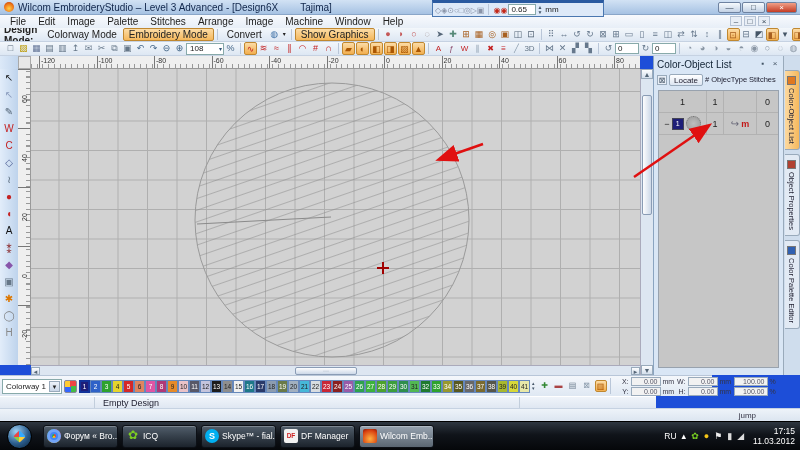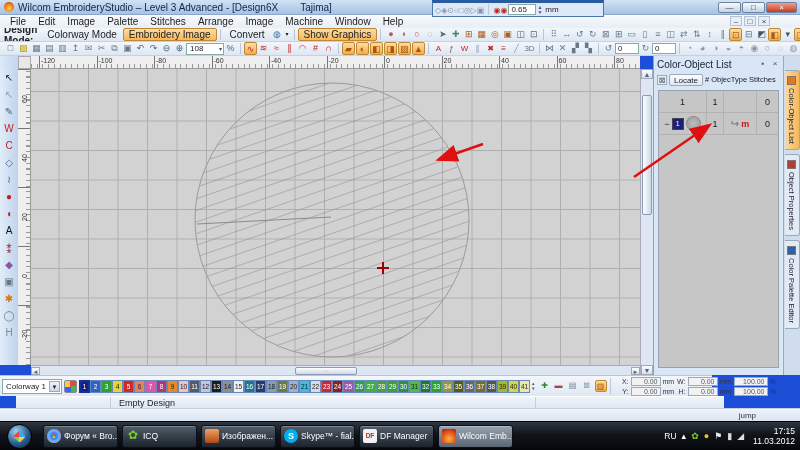--- a/index.html
+++ b/index.html
@@ -87,21 +87,21 @@
   .swatch.selected{border:2px solid #12329a;line-height:9px}
   .cw-btn{width:12px;height:12px;font-size:8px;line-height:12px;text-align:center;flex:none}
   .cw-btn.boxed{background:linear-gradient(#fcdca6,#f2ae4e);border:1px solid #c08830;border-radius:2px}
   #xywh{display:flex;flex-direction:column;gap:1px;margin-left:6px;font-size:7px;color:#334}
   .frow{display:flex;align-items:center;gap:2px}
   .flabel{width:9px;text-align:right}
   .mini-field{width:30px;height:9px;background:#f2f2f2;border:1px solid #9ab;line-height:8px;padding:0 2px;color:#556;text-align:right}
   .mini-field.pct{width:34px}
   .funit{width:12px}
   
-  #statusbar{position:absolute;left:16px;top:396px;width:708px;height:12px;background:linear-gradient(#f0f4fa,#dfe7f2);border-top:1px solid #fff;font-size:9px;display:flex;align-items:center;color:#223}
+  #statusbar{position:absolute;left:0;top:396px;width:656px;height:12px;background:linear-gradient(#f0f4fa,#dfe7f2);border-top:1px solid #fff;font-size:9px;display:flex;align-items:center;color:#223}
   .sseg{height:100%;border-right:1px solid #c2cedc;display:flex;align-items:center;padding:0 8px}
   #sseg1{width:95px}
   #sseg2{width:425px}
   #statusbar2{position:absolute;left:0;top:408px;width:800px;height:13px;background:linear-gradient(#eef3f9,#dce5f0);border-top:1px solid #c6d2e2;font-size:8px;color:#334}
   #jump-hint{position:absolute;right:44px;top:2px}
   
   #taskbar{position:absolute;left:0;top:421px;width:800px;height:29px;background:linear-gradient(#2e3640,#10141a 45%,#05070a);display:flex;align-items:center;border-top:1px solid #000}
   #start-orb{width:25px;height:25px;border-radius:50%;margin:0 9px 0 7px;background:radial-gradient(circle at 35% 28%,#9ed0f4,#2a5c8c 55%,#0a2238);border:1px solid #000;display:flex;align-items:center;justify-content:center;flex:none}
   #orb-flag{width:11px;height:11px;border-radius:2px;background:conic-gradient(from -45deg,#3af 0 25%,#fc3 0 50%,#8c4 0 75%,#e44 0);transform:rotate(45deg) scale(.8)}
   .task-btn{width:75px;height:23px;margin:0 2px;border:1px solid #0c1016;border-radius:3px;background:linear-gradient(rgba(90,104,118,.85),rgba(30,38,47,.9));box-shadow:inset 0 1px 0 rgba(255,255,255,.25);display:flex;align-items:center;gap:3px;padding:0 3px;color:#fff;font-size:8.5px;overflow:hidden;white-space:nowrap;flex:none}
@@ -163,21 +163,21 @@
   </div>
   <div id="mdi-btns">
     <span class="mdi-btn">–</span>
     <span class="mdi-btn">□</span>
     <span class="mdi-btn">×</span>
   </div>
 
   <div id="modebar" class="toolbar">
     <span class="mode-label">Design Mode:</span>
     <span class="mode-btn">Colorway Mode</span>
-    <span class="mode-btn on">Embroidery Image</span>
+    <span class="mode-btn on">Embroidery Mode</span>
     <span class="tb-sep"></span>
     <span class="mode-btn">Convert</span>
     <span class="tb-icon" style="color: rgb(58, 110, 165);">◍</span>
     <span class="tb-icon" style="width:7px;font-size:6px">▾</span>
     <span class="tb-sep"></span>
     <span class="mode-btn on">Show Graphics</span>
     <span class="tb-sep"></span>
     <span style="display:flex">
         <span class="tb-icon" style="color: rgb(196, 88, 88);">●</span>
         <span class="tb-icon" style="color: rgb(196, 88, 88);">◗</span>
@@ -520,24 +520,20 @@
     <span style="display:flex">
         <span class="task-btn">
           <span class="tb-ic ic-chrome"></span>
           <span>Форум « Bro...</span>
         </span>
         <span class="task-btn">
           <span class="tb-ic ic-icq">✿</span>
           <span>ICQ</span>
         </span>
         <span class="task-btn">
-          <span class="tb-ic ic-image"></span>
-          <span>Изображен...</span>
-        </span>
-        <span class="task-btn">
           <span class="tb-ic ic-skype">S</span>
           <span>Skype™ - fial...</span>
         </span>
         <span class="task-btn">
           <span class="tb-ic ic-df">DF</span>
           <span>DF Manager</span>
         </span>
         <span class="task-btn active">
           <span class="tb-ic ic-wilcom"></span>
           <span>Wilcom Emb...</span>

